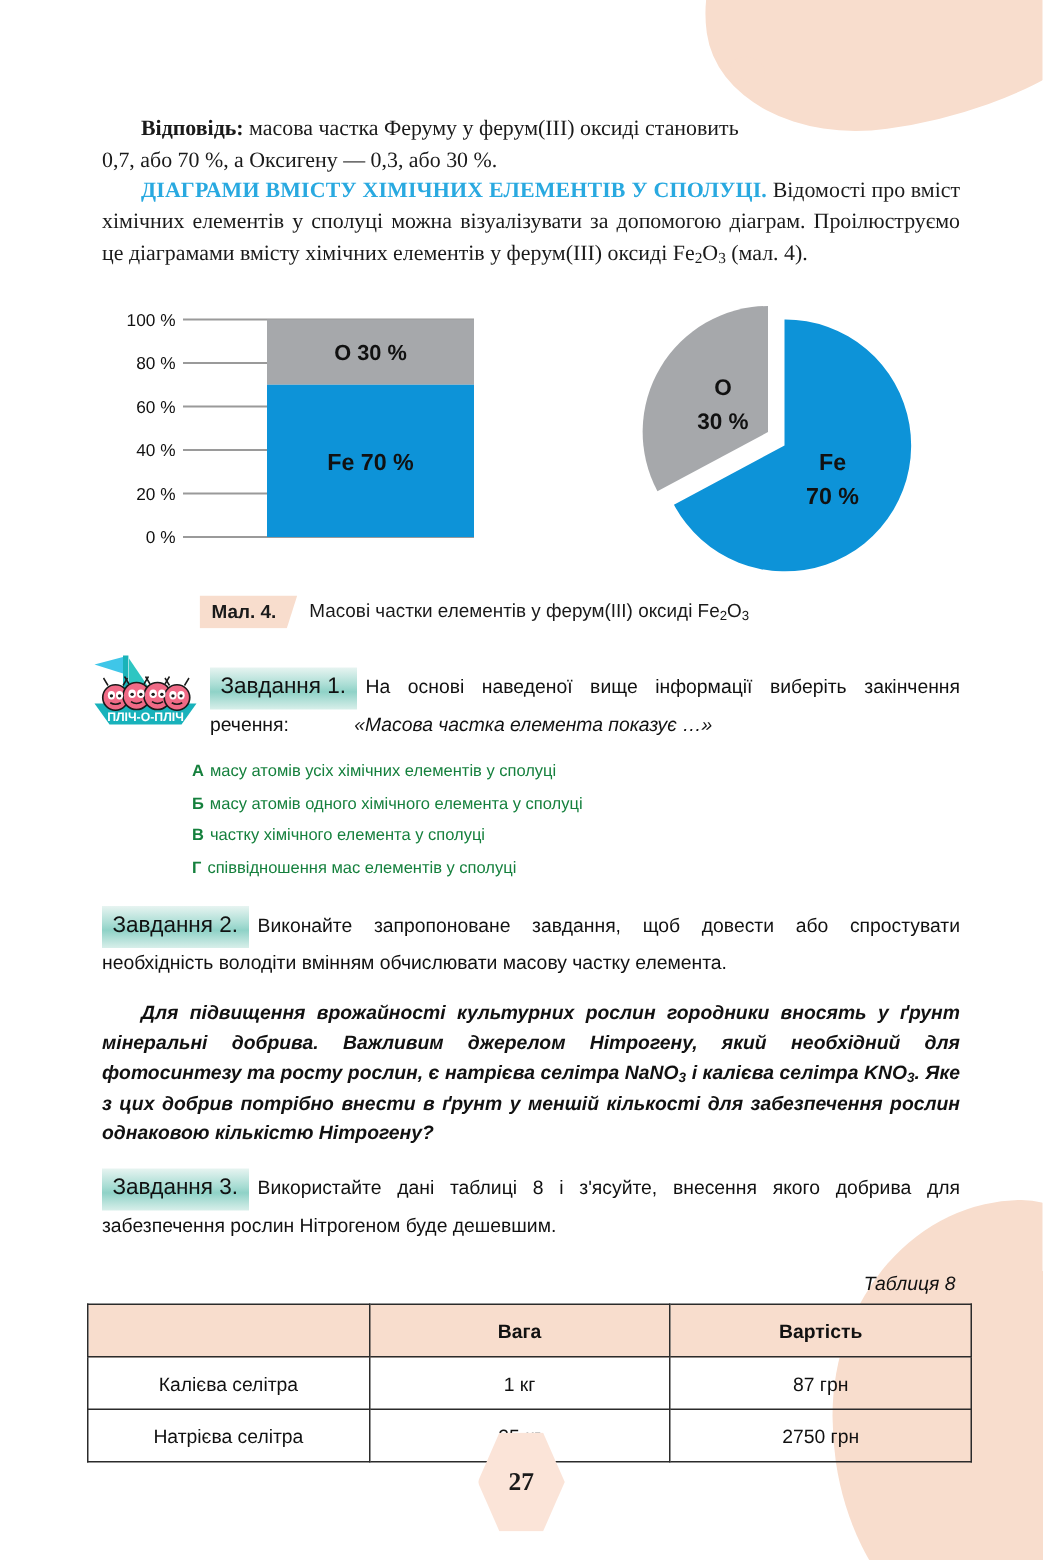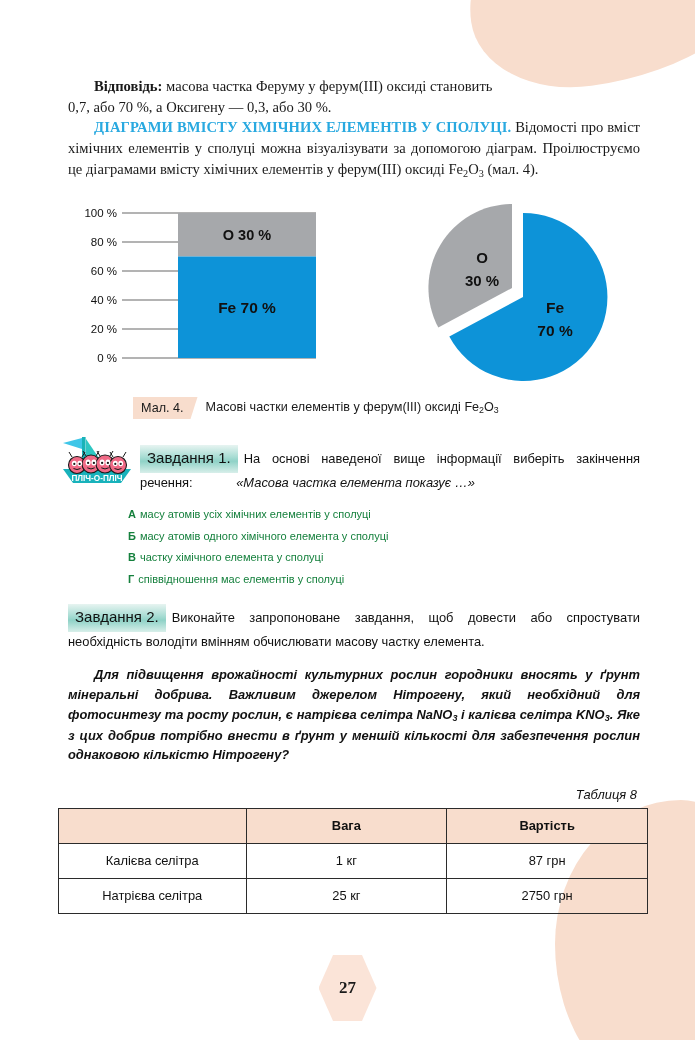--- a/index.html
+++ b/index.html
@@ -94,21 +94,21 @@
   .fig-caption {
     display: flex;
     align-items: center;
     margin: 20px 0 0 133px;
     font-size: 12.6px;
     color: #1a1a1a;
   }
   .fig-tag {
     background: #f8ddcd;
     padding: 4px 9px 4px 8px;
-    font-weight: normal;
+    font-weight: bold;
     font-size: 12.6px;
     clip-path: polygon(0 0, 100% 0, calc(100% - 7px) 100%, 0 100%);
     padding-right: 14px;
   }
   .fig-text { margin-left: 8px; }
 
   
   .body-sans {
     font-size: 12.9px;
     line-height: 1.52;
@@ -346,20 +346,23 @@
   </div>
 
   <div class="para body-sans">
     <span class="tag">Завдання 2.</span><span>Виконайте запропоноване завдання, щоб довести або спростувати необхідність володіти вмінням обчислювати масову частку елемента.</span>
   </div>
 
   <div class="para body-sans para-italic">
     <span>Для підвищення врожайності культурних рослин городники вносять у ґрунт мінеральні добрива. Важливим джерелом Нітрогену, який необхідний для фотосинтезу та росту рослин, є натрієва селітра NaNO</span><sub>3</sub><span> і калієва селітра KNO</span><sub>3</sub><span>. Яке з цих добрив потрібно внести в ґрунт у меншій кількості для забезпечення рослин однаковою кількістю Нітрогену?</span>
   </div>
 
+  <div class="para body-sans">
+    <span class="tag">Завдання 3.</span><span>Використайте дані таблиці 8 і з'ясуйте, внесення якого добрива для забезпечення рослин Нітрогеном буде дешевшим.</span>
+  </div>
 
   <div class="tbl-label">Таблиця 8</div>
 
   <table class="data">
     <colgroup>
         <col class="c1">
         <col class="c2">
         <col class="c3">
       </colgroup>
     <thead>

